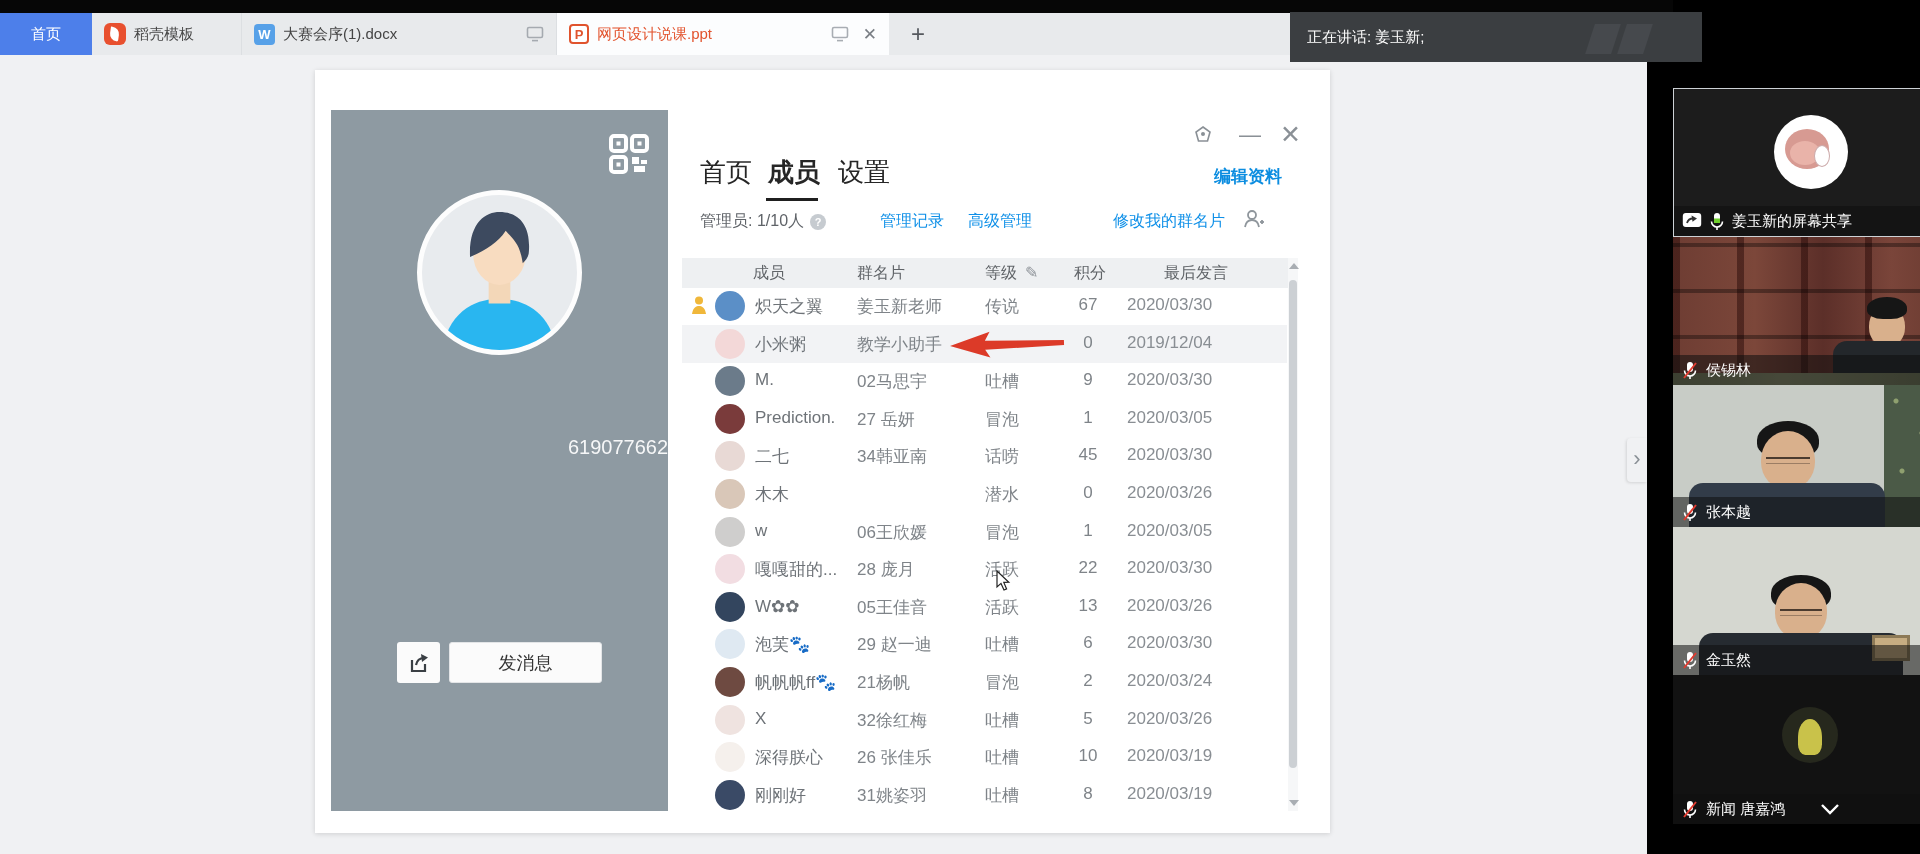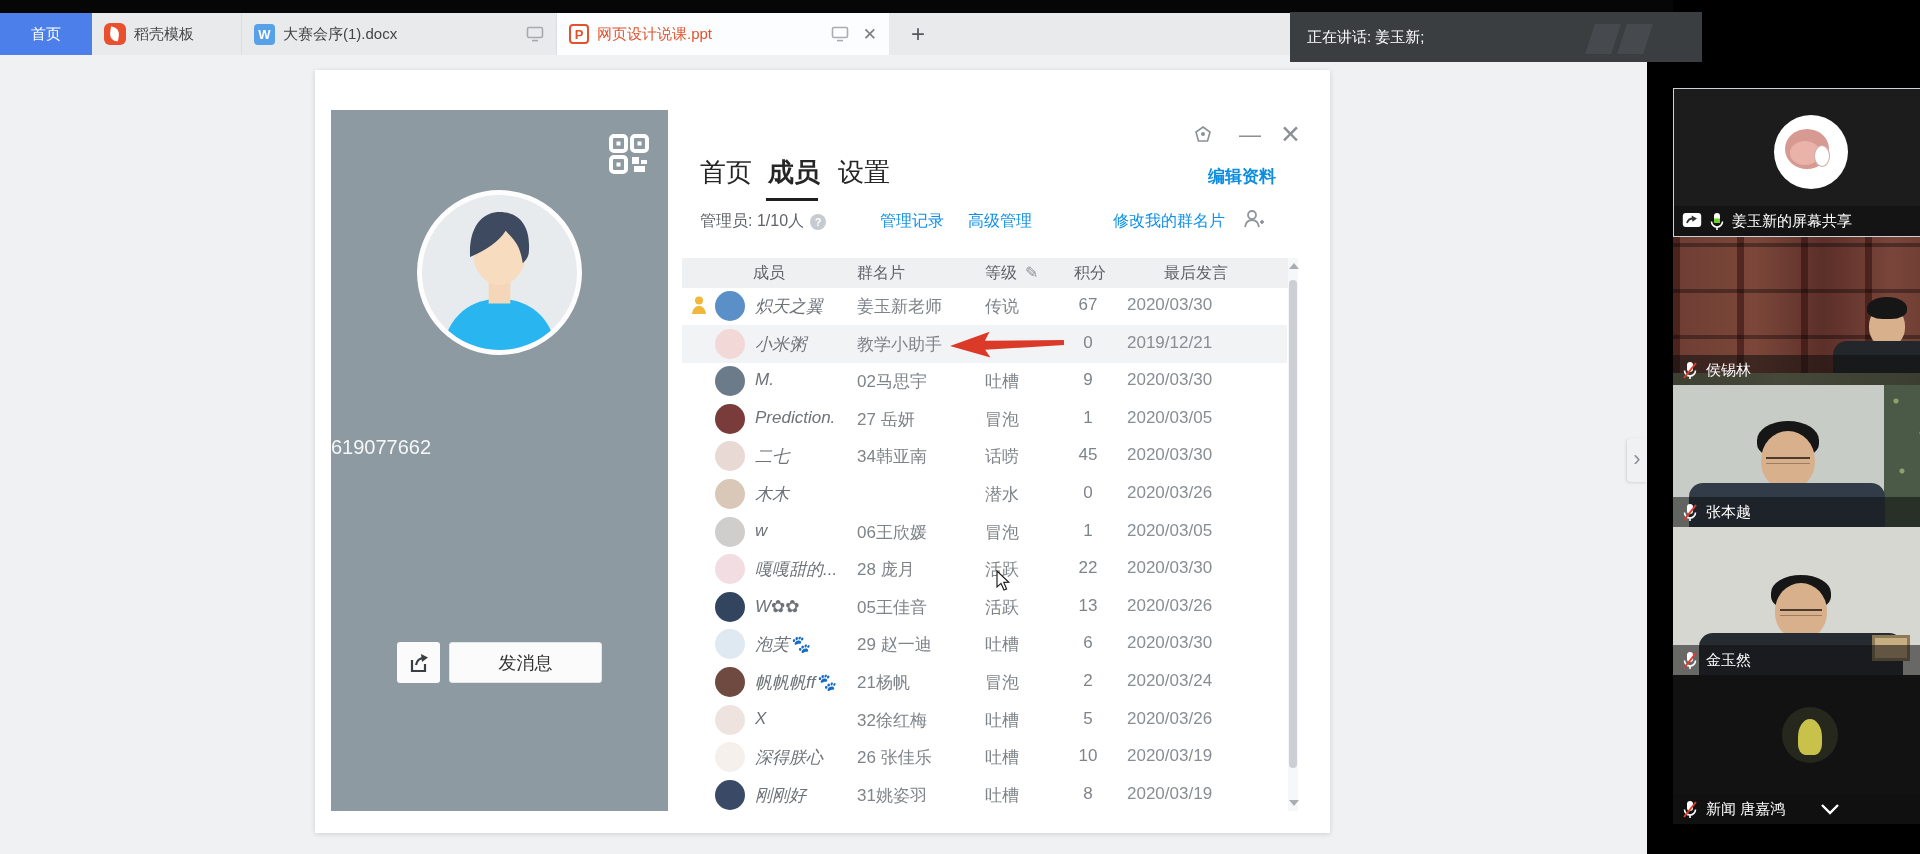--- a/index.html
+++ b/index.html
@@ -32,40 +32,40 @@
   
   .main-bg { left:0; top:55px; width:1647px; height:799px; background:#f0f1f3; }
   .page { left:315px; top:70px; width:1015px; height:763px; background:#fff; box-shadow:0 1px 5px rgba(0,0,0,.14); }
   .frag { position:absolute; width:8px; background:#3a86d6; opacity:.75; border-radius:1px; }
 
   
   .qq-card { left:331px; top:110px; width:337px; height:701px; background:#8e9aa2; }
   .qr { left:277px; top:23px; }
   .avatar-big { left:86px; top:80px; width:165px; height:165px; border-radius:50%; background:#e8ebee; border:5px solid #fdfdfd; overflow:hidden; }
   .card-title { left:0; top:272px; width:337px; text-align:center; color:#fff; font-size:30px; letter-spacing:1px; }
-  .card-num { left:0; top:326px; width:337px; text-align:left; color:rgba(255,255,255,.92); font-size:20px; }
+  .card-num { left:0; top:326px; width:337px; text-align:right; color:rgba(255,255,255,.92); font-size:20px; }
   .share-btn { left:66px; top:532px; width:43px; height:41px; background:#fbfbfb; border-radius:3px; display:flex; align-items:center; justify-content:center; }
   .msg-btn { left:118px; top:532px; width:153px; height:41px; background:#fbfbfb; border:1px solid #e3e5e7; border-radius:3px; color:#333; font-size:18px; display:flex; align-items:center; justify-content:center; }
 
   
   .panel { left:682px; top:110px; width:616px; height:701px; background:#fff; }
   .winbtn { position:absolute; color:#8a9096; }
   .p-tab { position:absolute; top:45px; font-size:26px; color:#262626; }
   .p-underline { position:absolute; left:84px; top:88px; width:52px; height:3px; background:#1f1f1f; }
-  .edit-link { position:absolute; right:22px; top:55px; color:#0c8de0; font-size:17px; font-weight:bold; }
+  .edit-link { position:absolute; right:16px; top:55px; color:#0c8de0; font-size:17px; font-weight:bold; }
   .admin-row { position:absolute; left:18px; top:101px; font-size:16px; color:#5f6368; display:flex; align-items:center; }
   .qmark { display:inline-flex; width:16px; height:16px; border-radius:50%; background:#c6cbd0; color:#fff; font-size:11px; font-weight:bold; align-items:center; justify-content:center; margin-left:6px; }
   .blue-link { position:absolute; top:101px; color:#0f90e8; font-size:16px; }
   .thead { position:absolute; left:0; top:148px; width:616px; height:30px; background:#eef0f2; font-size:16px; color:#606468; }
   .thead span { position:absolute; top:5px; }
   .rows { position:absolute; left:0; top:177px; width:616px; height:524px; overflow:hidden; }
   .row { position:absolute; left:0; width:605px; height:38px; font-size:17px; color:#7f8489; }
   .row.hl { background:#f2f3f5; }
   .cell { position:absolute; top:8px; white-space:nowrap; overflow:hidden; }
-  .c-name { left:73px; width:100px; color:#6e7378;font-style:italic; }
+  .c-name { left:73px; width:100px; color:#6e7378; }
   .c-card { left:175px; width:122px; }
   .c-level { left:303px; width:70px; }
   .c-points { left:385px; width:42px; text-align:center; }
   .c-date { left:445px; width:120px; color:#898e93; }
   .avatar-s { position:absolute; left:33px; top:4px; width:30px; height:30px; border-radius:50%; }
   .owner-ic { position:absolute; left:9px; top:8px; }
   .red-arrow { position:absolute; left:266px; top:4px; }
   
   .sb-track { position:absolute; left:606px; top:148px; width:10px; height:553px; background:#f6f7f8; }
   .sb-thumb { position:absolute; left:607px; top:170px; width:8px; height:488px; background:#ccd0d4; border-radius:4px; }
@@ -238,21 +238,21 @@
 
   </div>
 
   <div class="row hl" style="top: 38px;">
 
     <div class="avatar-s" style="background: rgb(243, 216, 216);"></div>
     <div class="cell c-name">小米粥</div>
     <div class="cell c-card">教学小助手</div>
     <div class="cell c-level"></div>
     <div class="cell c-points">0</div>
-    <div class="cell c-date">2019/12/21</div>
+    <div class="cell c-date">2019/12/04</div>
     <svg class="red-arrow" width="120" height="30" viewBox="0 0 120 30" style="transform:rotate(-2deg)">
       <path d="M2 15 L42 2 L37 11 L116 13 L116 18 L37 20 L42 28 Z" fill="#dc3a28"></path>
     </svg>
   </div>
 
   <div class="row" style="top: 75px;">
 
     <div class="avatar-s" style="background: rgb(107, 123, 138);"></div>
     <div class="cell c-name">M.</div>
     <div class="cell c-card">02马思宇</div>

